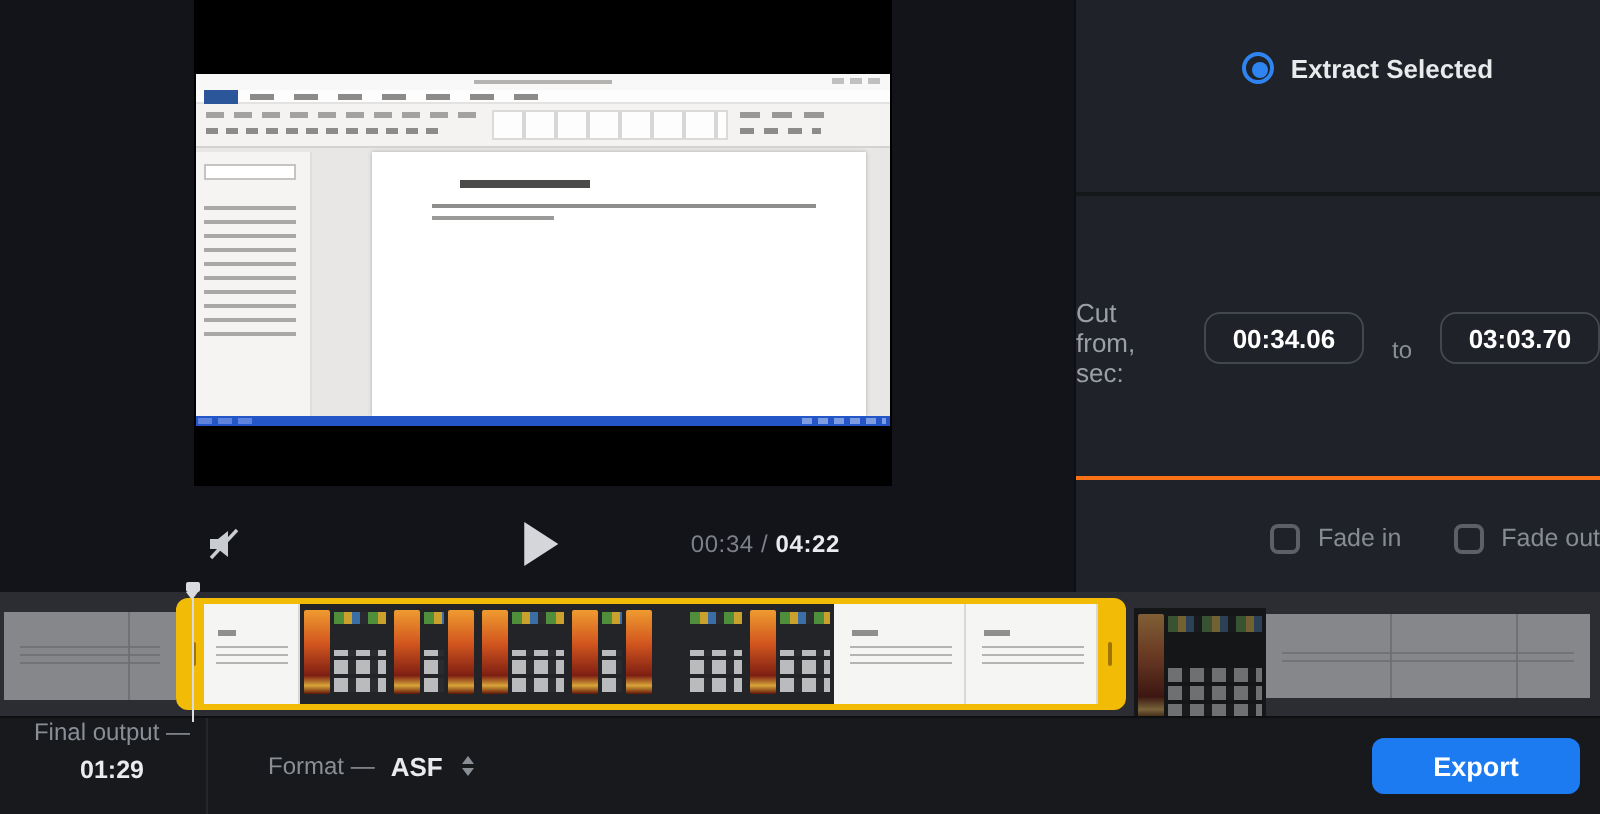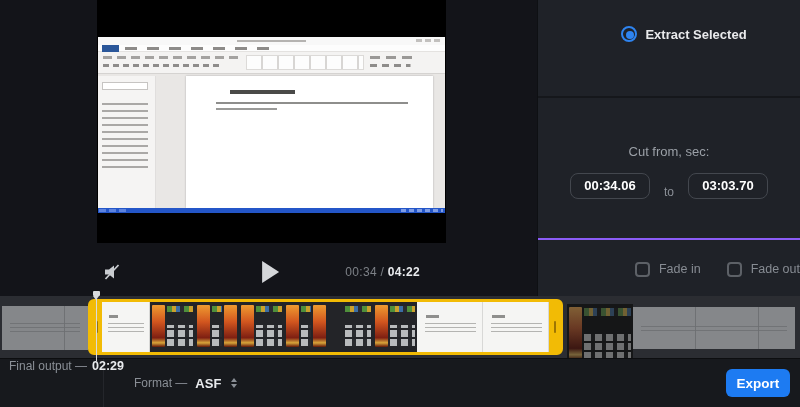--- a/index.html
+++ b/index.html
@@ -70,21 +70,21 @@
   .p-sec{position:absolute;left:0;right:0;}
   .sec1{top:0;height:98px;border-bottom:2px solid #15171b;display:flex;align-items:flex-start;justify-content:center;padding-left:30px;}
   .radio-row{display:flex;gap:26px;margin-top:26px;}
   .radio-item{display:flex;align-items:center;gap:8px;cursor:pointer;}
   .radio{width:16px;height:16px;border-radius:50%;border:2px solid #55585e;position:relative;flex:0 0 auto;}
   .radio.on{border-color:var(--radio-blue);}
   .radio.on::after{content:"";position:absolute;left:3px;top:3px;width:8px;height:8px;border-radius:50%;
     background:var(--radio-blue);}
   .radio-item .lbl{font-size:13px;color:#5f636a;}
   .radio-item.sel .lbl{color:#e9eaec;font-weight:700;}
-  .sec2{top:100px;height:140px;border-bottom:2px solid #8b5cf6;display:flex;flex-direction:column;
+  .sec2{top:100px;height:140px;border-bottom:2px solid #f97316;display:flex;flex-direction:row;
     align-items:center;justify-content:center;gap:14px;}
   .cut-label{font-size:13px;color:#9ba0a7;margin-top:4px;}
   .cut-row{display:flex;align-items:flex-end;gap:14px;}
   .cut-input{width:80px;height:26px;background:transparent;border:1px solid #43474e;border-radius:8px;
     color:#fff;font-family:"Liberation Sans",sans-serif;font-size:13px;font-weight:700;text-align:center;outline:none;}
   .to-word{font-size:12px;color:#8a8f96;}
   .sec3{top:242px;height:54px;display:flex;align-items:center;justify-content:flex-end;gap:26px;}
   .check-item{display:flex;align-items:center;gap:9px;cursor:pointer;}
   .checkbox{width:15px;height:15px;border:2px solid #5d6167;border-radius:4px;background:transparent;flex:0 0 auto;}
   .check-item .lbl{font-size:12.5px;color:#878c93;}
@@ -129,30 +129,30 @@
   .playhead{position:absolute;left:92px;top:291px;width:9px;height:72px;z-index:6;pointer-events:none;}
   .ph-pin{position:absolute;left:1px;top:0;width:7px;height:5px;background:#d9dbde;border-radius:1px;}
   .ph-pin::after{content:"";position:absolute;left:0;top:5px;width:0;height:0;
     border-left:3.5px solid transparent;border-right:3.5px solid transparent;border-top:4px solid #d9dbde;}
   .ph-line{position:absolute;left:4px;top:8px;width:1px;height:62px;background:#d9dbde;}
 
   
   .bottom-bar{position:absolute;left:0;top:358px;width:800px;height:49px;background:#17191d;
     border-top:1px solid #0d0e10;display:flex;align-items:center;}
   .final-output{width:104px;padding-left:9px;font-size:12px;color:#8a8f96;
-    border-right:1px solid #24262b;height:100%;display:flex;gap:5px;white-space:nowrap;}
+    border-right:1px solid #24262b;height:100%;display:flex;align-items:center;gap:5px;white-space:nowrap;flex-direction:column;}
   .final-output b{color:#e9ebee;font-weight:700;font-size:12.5px;}
   .format-group{margin-left:30px;display:flex;align-items:center;gap:8px;font-size:12px;color:#8a8f96;cursor:pointer;}
   .format-group b{color:#e9ebee;font-weight:700;font-size:13px;}
   .chev-stack{display:flex;flex-direction:column;gap:2px;margin-left:2px;}
   .chev-up{width:0;height:0;border-left:3.5px solid transparent;border-right:3.5px solid transparent;
     border-bottom:4px solid #8a8f96;}
   .chev-down{width:0;height:0;border-left:3.5px solid transparent;border-right:3.5px solid transparent;
     border-top:4px solid #8a8f96;}
-  .export-btn{margin-left:auto;margin-right:10px;width:64px;height:28px;border:none;border-radius:6px;
+  .export-btn{margin-left:auto;margin-right:10px;width:104px;height:28px;border:none;border-radius:6px;
     background:var(--export-blue);color:#fff;font-family:"Liberation Sans",sans-serif;
     font-size:13.5px;font-weight:700;cursor:pointer;}
 </style>
 </head>
 <body>
 
 <div class="app">
 
   <div class="stage">
     <div class="video-frame">
@@ -277,21 +277,21 @@
   </div>
 
   <div class="playhead">
     <div class="ph-pin"></div>
     <div class="ph-line"></div>
   </div>
 
   <div class="bottom-bar">
     <div class="final-output">
       <span>Final output —</span>
-      <b>02:29</b>
+      <b>01:29</b>
     </div>
     <div class="format-group">
       <span>Format —</span>
       <b>ASF</b>
       <span class="chev-stack">
         <span class="chev-up"></span>
           <span class="chev-down"></span>
       </span>
     </div>
     <button class="export-btn">Export</button>

